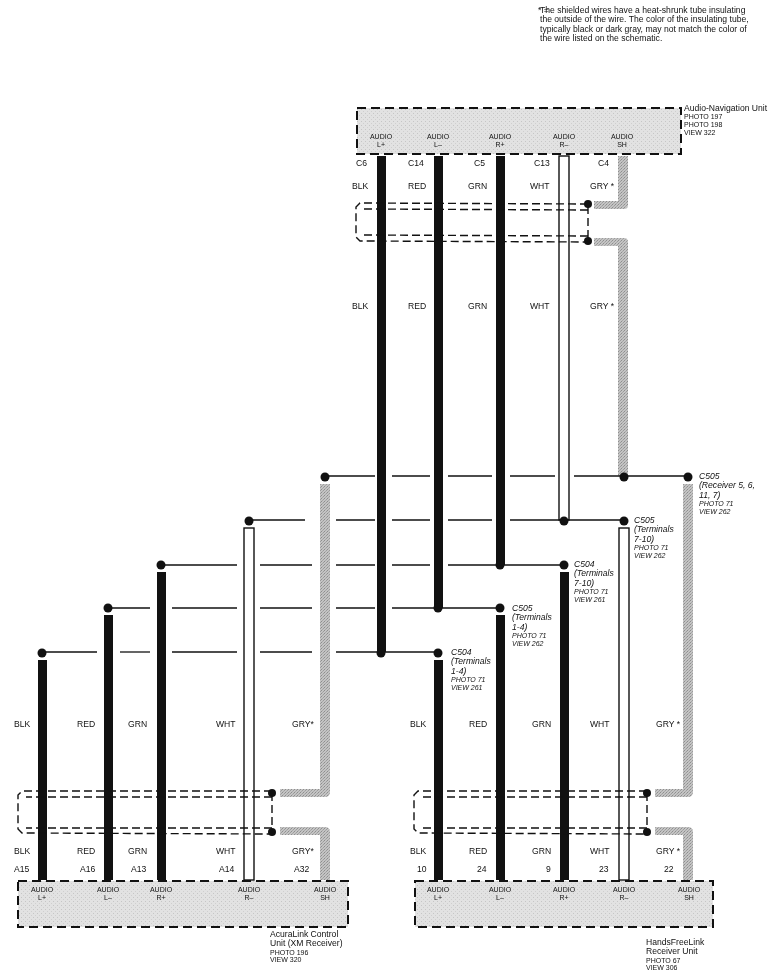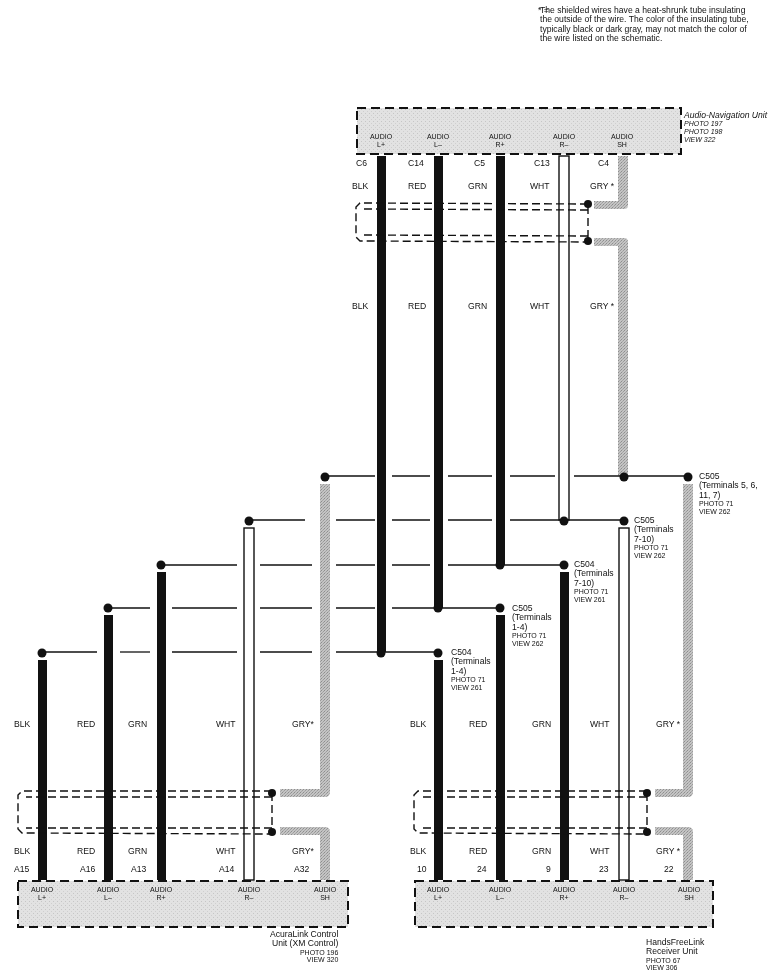--- a/index.html
+++ b/index.html
@@ -5,21 +5,21 @@
   html, body { margin: 0; padding: 0; background: #ffffff; }
   body { width: 772px; height: 976px; position: relative; overflow: hidden;
          font-family: "Liberation Sans", sans-serif; color: #111; }
   #diagram { position: absolute; left: 0; top: 0; width: 772px; height: 976px; }
   .note { position: absolute; left: 538px; top: 6px; width: 220px; font-size: 8.6px; line-height: 9.4px; }
   .note .star { position: absolute; left: 0; top: 0; }
   .note .txt { margin-left: 2px; display: block; }
   .unit-label { position: absolute; font-size: 8.6px; line-height: 9.4px; }
   .unit-label .name { display: block; }
   .unit-label .ref { display: block; font-size: 7px; line-height: 7.6px; }
-  .conn-label { position: absolute; font-size: 8.6px; line-height: 9.4px; }
+  .conn-label { position: absolute; font-size: 8.6px; line-height: 9.4px; font-style: italic; }
   .conn-label .ref { display: block; font-size: 7px; line-height: 7.6px; }
   .wire-text { font-family: "Liberation Sans", sans-serif; font-size: 8.6px; fill: #111; }
   .term-text { font-family: "Liberation Sans", sans-serif; font-size: 7px; fill: #111; text-anchor: middle; }
 </style>
 </head>
 <body>
 
 <div class="note">
   <span class="star">* =</span>
   <span class="txt">The shielded wires have a heat-shrunk tube insulating the outside of the wire. The color of the insulating tube, typically black or dark gray, may not match the color of the wire listed on the schematic.</span>
@@ -249,44 +249,44 @@
       <text x="564" y="892">AUDIO</text>
       <text x="564" y="900">R+</text>
       <text x="624" y="892">AUDIO</text>
       <text x="624" y="900">R–</text>
       <text x="689" y="892">AUDIO</text>
       <text x="689" y="900">SH</text>
     </g>
   </g>
 </svg>
 
-<div class="unit-label" style="left:684px; top:111px; width:88px;font-style:italic;">
+<div class="unit-label" style="left:684px; top:104px; width:88px;">
   <span class="name">Audio-Navigation Unit</span>
   <span class="ref">PHOTO 197</span>
   <span class="ref">PHOTO 198</span>
   <span class="ref">VIEW 322</span>
 </div>
 
-<div class="unit-label" style="left:270px; top:930px;text-align:right;">
+<div class="unit-label" style="left:270px; top:930px;">
   <span class="name">AcuraLink Control</span>
-  <span class="name">Unit (XM Control)</span>
+  <span class="name">Unit (XM Receiver)</span>
   <span class="ref">PHOTO 196</span>
   <span class="ref">VIEW 320</span>
 </div>
 
 <div class="unit-label" style="left:646px; top:938px;">
   <span class="name">HandsFreeLink</span>
   <span class="name">Receiver Unit</span>
   <span class="ref">PHOTO 67</span>
   <span class="ref">VIEW 306</span>
 </div>
 
 <div class="conn-label" style="left:699px; top:472px;">
   <span>C505</span><br>
-  <span>(Terminals 5, 6,</span><br>
+  <span>(Receiver 5, 6,</span><br>
   <span>11, 7)</span>
   <span class="ref">PHOTO 71</span>
   <span class="ref">VIEW 262</span>
 </div>
 
 <div class="conn-label" style="left:634px; top:516px;">
   <span>C505</span><br>
   <span>(Terminals</span><br>
   <span>7-10)</span>
   <span class="ref">PHOTO 71</span>

